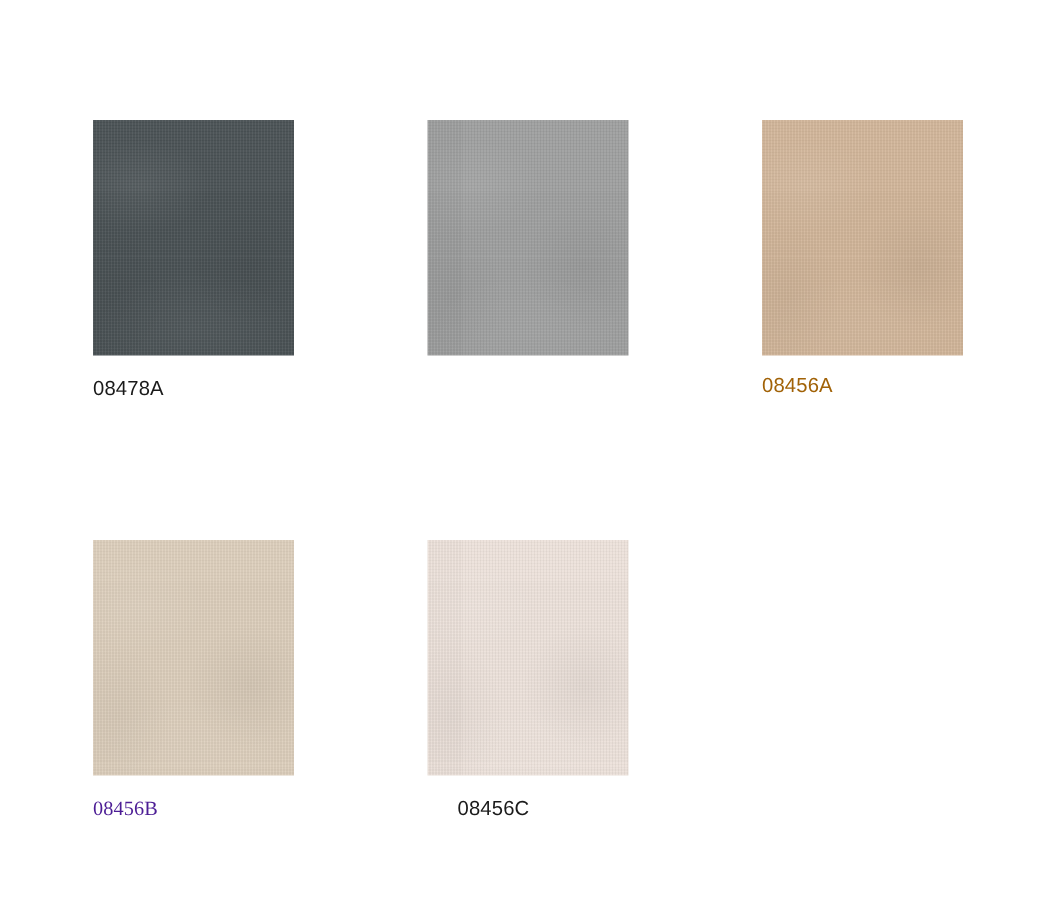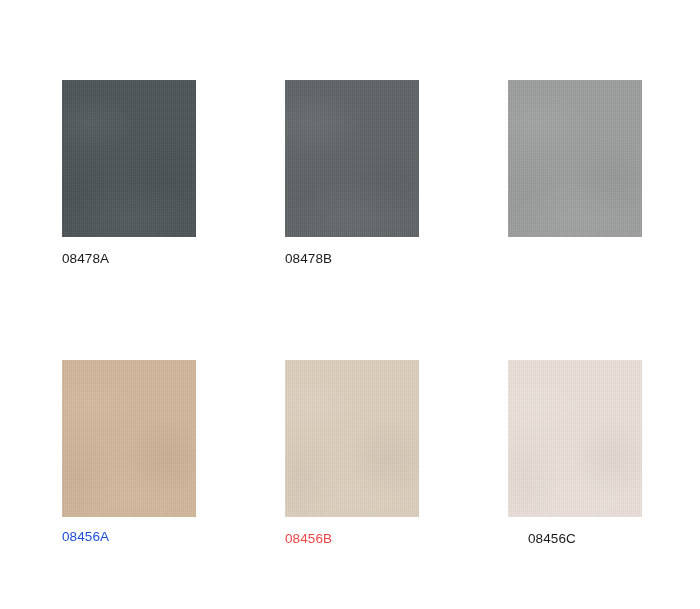--- a/index.html
+++ b/index.html
@@ -82,37 +82,33 @@
 </head>
 <body style="background: rgb(255, 255, 255);">
 
 <div class="swatch-grid">
 
   <div class="swatch-cell">
     <div class="swatch-chip" style="background-color: rgb(75, 83, 86);"></div>
     <div class="swatch-label" style="color: rgb(26, 26, 26);">08478A</div>
   </div>
 
-  <div class="swatch-cell">
-    <div class="swatch-chip" style="background-color: rgb(94, 99, 102);"></div>
-    <div class="swatch-label" style="color: rgb(26, 26, 26);">08478B</div>
-  </div>
 
   <div class="swatch-cell">
     <div class="swatch-chip" style="background-color: rgb(157, 158, 158);"></div>
   </div>
 
   <div class="swatch-cell">
     <div class="swatch-chip" style="background-color: rgb(211, 183, 155);"></div>
-    <div class="swatch-label" style="color: #1d4ed8; margin-top: 13px;">08456A</div>
+    <div class="swatch-label" style="color: #a16207; margin-top: 13px;">08456A</div>
   </div>
 
   <div class="swatch-cell">
     <div class="swatch-chip" style="background-color: rgb(222, 208, 189);"></div>
-    <div class="swatch-label" style="color: #ef4444;">08456B</div>
+    <div class="swatch-label" style="color: #4c1d95; font-family: Liberation Serif, serif;">08456B</div>
   </div>
 
   <div class="swatch-cell">
     <div class="swatch-chip" style="background-color: rgb(236, 225, 218);"></div>
     <div class="swatch-label" style="color: rgb(26, 26, 26); margin-left: 20px;">08456C</div>
   </div>
 
 </div>
 
 </body></html>

